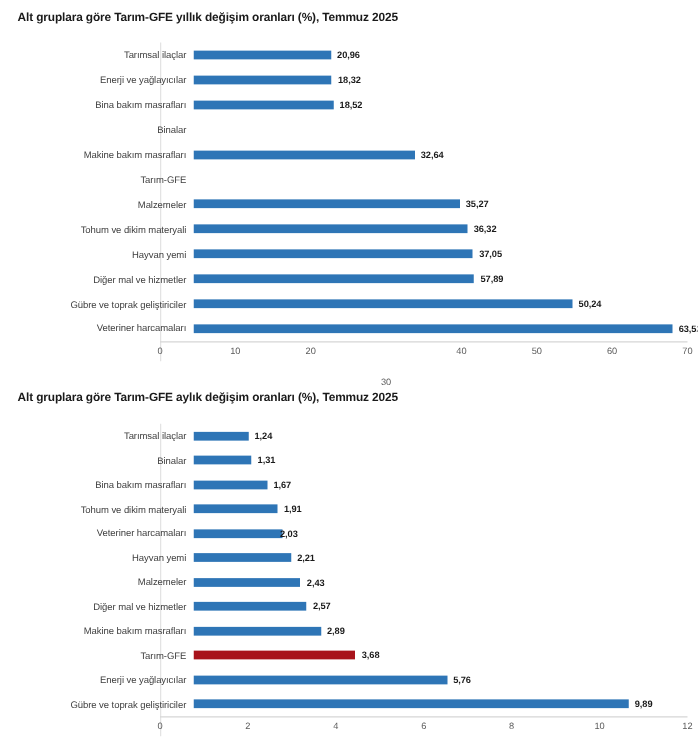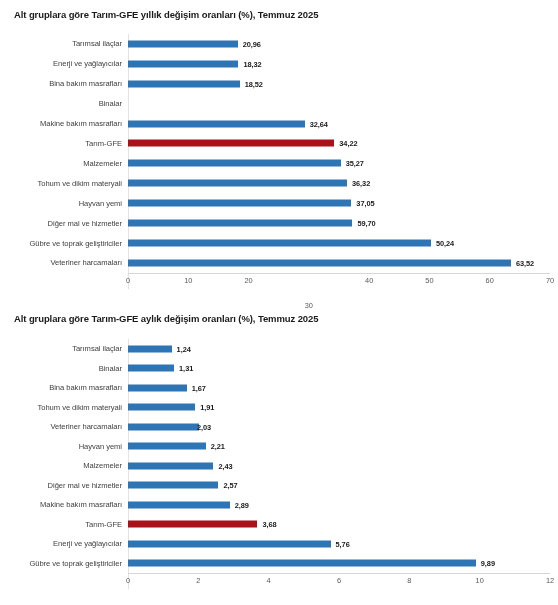--- a/index.html
+++ b/index.html
@@ -35,20 +35,21 @@
   }
 
   .rows {
     position: relative;
   }
 
   .row {
     position: relative;
     display: flex;
     align-items: center;
+    margin-left: 27px;
   }
 
   .cat-label {
     width: 128px;
     flex: 0 0 128px;
     text-align: right;
     font-size: 7.6px;
     color: #404040;
     padding-right: 6px;
     box-sizing: border-box;
@@ -161,24 +162,20 @@
       </div>
       <div class="row" style="height: 19.9167px;">
         <div class="cat-label">Makine bakım masrafları</div>
         <div class="track">
           <div class="bar" style="width: 176.637px;"></div>
           <div class="val-label" style="left: 181.637px;">32,64</div>
         </div>
       </div>
       <div class="row" style="height: 19.9167px;">
         <div class="cat-label">Tarım-GFE</div>
-        <div class="track">
-          <div class="bar highlight" style="width: 206.298px;"></div>
-          <div class="val-label" style="left: 211.298px;">34,22</div>
-        </div>
       </div>
       <div class="row" style="height: 19.9167px;">
         <div class="cat-label">Malzemeler</div>
         <div class="track">
           <div class="bar" style="width: 212.628px;"></div>
           <div class="val-label" style="left: 217.628px;">35,27</div>
         </div>
       </div>
       <div class="row" style="height: 19.9167px;">
         <div class="cat-label">Tohum ve dikim materyali</div>
@@ -191,21 +188,21 @@
         <div class="cat-label">Hayvan yemi</div>
         <div class="track">
           <div class="bar" style="width: 223.359px;"></div>
           <div class="val-label" style="left: 228.359px;">37,05</div>
         </div>
       </div>
       <div class="row" style="height: 19.9167px;">
         <div class="cat-label">Diğer mal ve hizmetler</div>
         <div class="track">
           <div class="bar" style="width: 224.444px;"></div>
-          <div class="val-label" style="left: 229.444px;">59,70</div>
+          <div class="val-label" style="left: 229.444px;">57,89</div>
         </div>
       </div>
       <div class="row" style="height: 19.9167px;">
         <div class="cat-label">Gübre ve toprak geliştiriciler</div>
         <div class="track">
           <div class="bar" style="width: 302.875px;"></div>
           <div class="val-label" style="left: 307.875px;">50,24</div>
         </div>
       </div>
       <div class="row" style="height: 19.9167px;">

